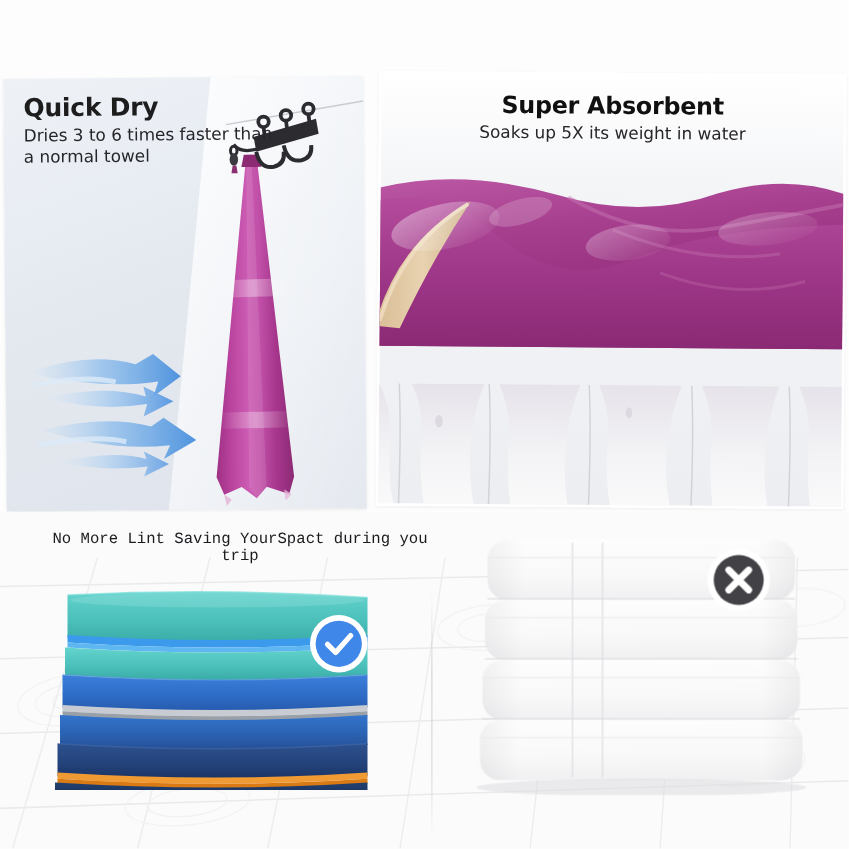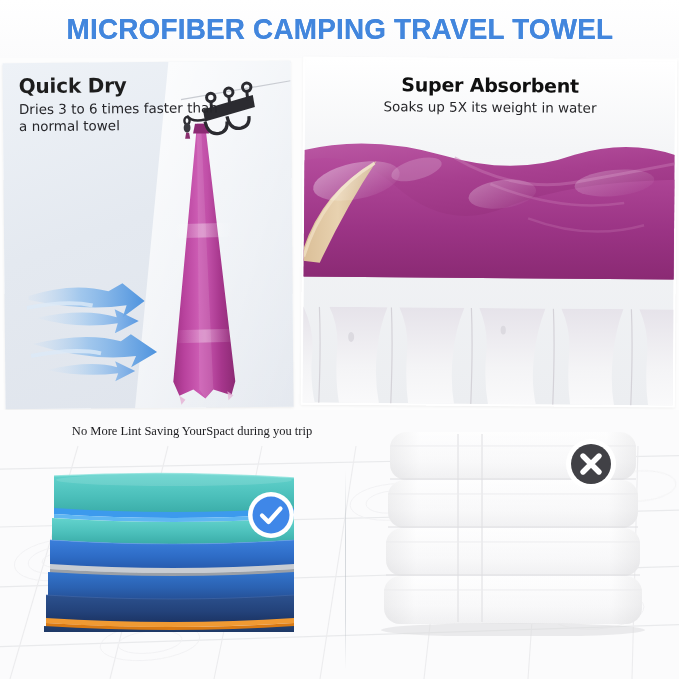--- a/index.html
+++ b/index.html
@@ -91,44 +91,41 @@
   .woodfloor{position:absolute;left:0;top:0;width:679px;height:269px;z-index:0;}
 
   .lw-texts{position:absolute;left:0;top:14px;width:352px;text-align:center;z-index:6;}
   .lw-title{
     font-size:20px;color:#2f63ad;margin:0 0 4px 0;font-weight:bold;
     font-family:"Liberation Serif", serif;
     font-variant:small-caps;letter-spacing:1.2px;
   }
   .lw-sub{
     font-size:12.5px;color:#1b1b1e;margin:0;
-    font-family:Liberation Serif, serif;
+    font-family:Liberation Mono, monospace;
     padding-left:32px;
   }
 
   .divider-vert{
     position:absolute;left:345px;top:60px;width:1px;height:200px;
     background:linear-gradient(180deg,rgba(190,195,200,0) 0%,rgba(178,185,192,0.55) 35%,rgba(178,185,192,0.45) 75%,rgba(190,195,200,0) 100%);
     z-index:4;
   }
 
   .stack-micro{position:absolute;left:24px;top:62px;width:290px;height:160px;z-index:3;}
   .stack-trad{position:absolute;left:378px;top:16px;width:270px;height:210px;z-index:3;}
 
   .badge-check{position:absolute;left:247px;top:491px;width:48px;height:48px;z-index:9;}
   .badge-x{position:absolute;left:565px;top:438px;width:52px;height:52px;z-index:9;}
 </style>
 </head>
 <body>
 
 <div id="page">
 
-  <div class="header">
-    <div class="header-title">MICROFIBER CAMPING TRAVEL TOWEL</div>
-  </div>
 
   <div class="panel-quickdry">
     <div class="qd-wallsheen"></div>
 
     <div class="qd-texts">
       <p class="qd-title">Quick Dry</p>
       <p class="qd-sub">Dries 3 to 6 times faster than a normal towel</p>
     </div>
 
     <svg class="hookrack" viewBox="0 0 110 90">

